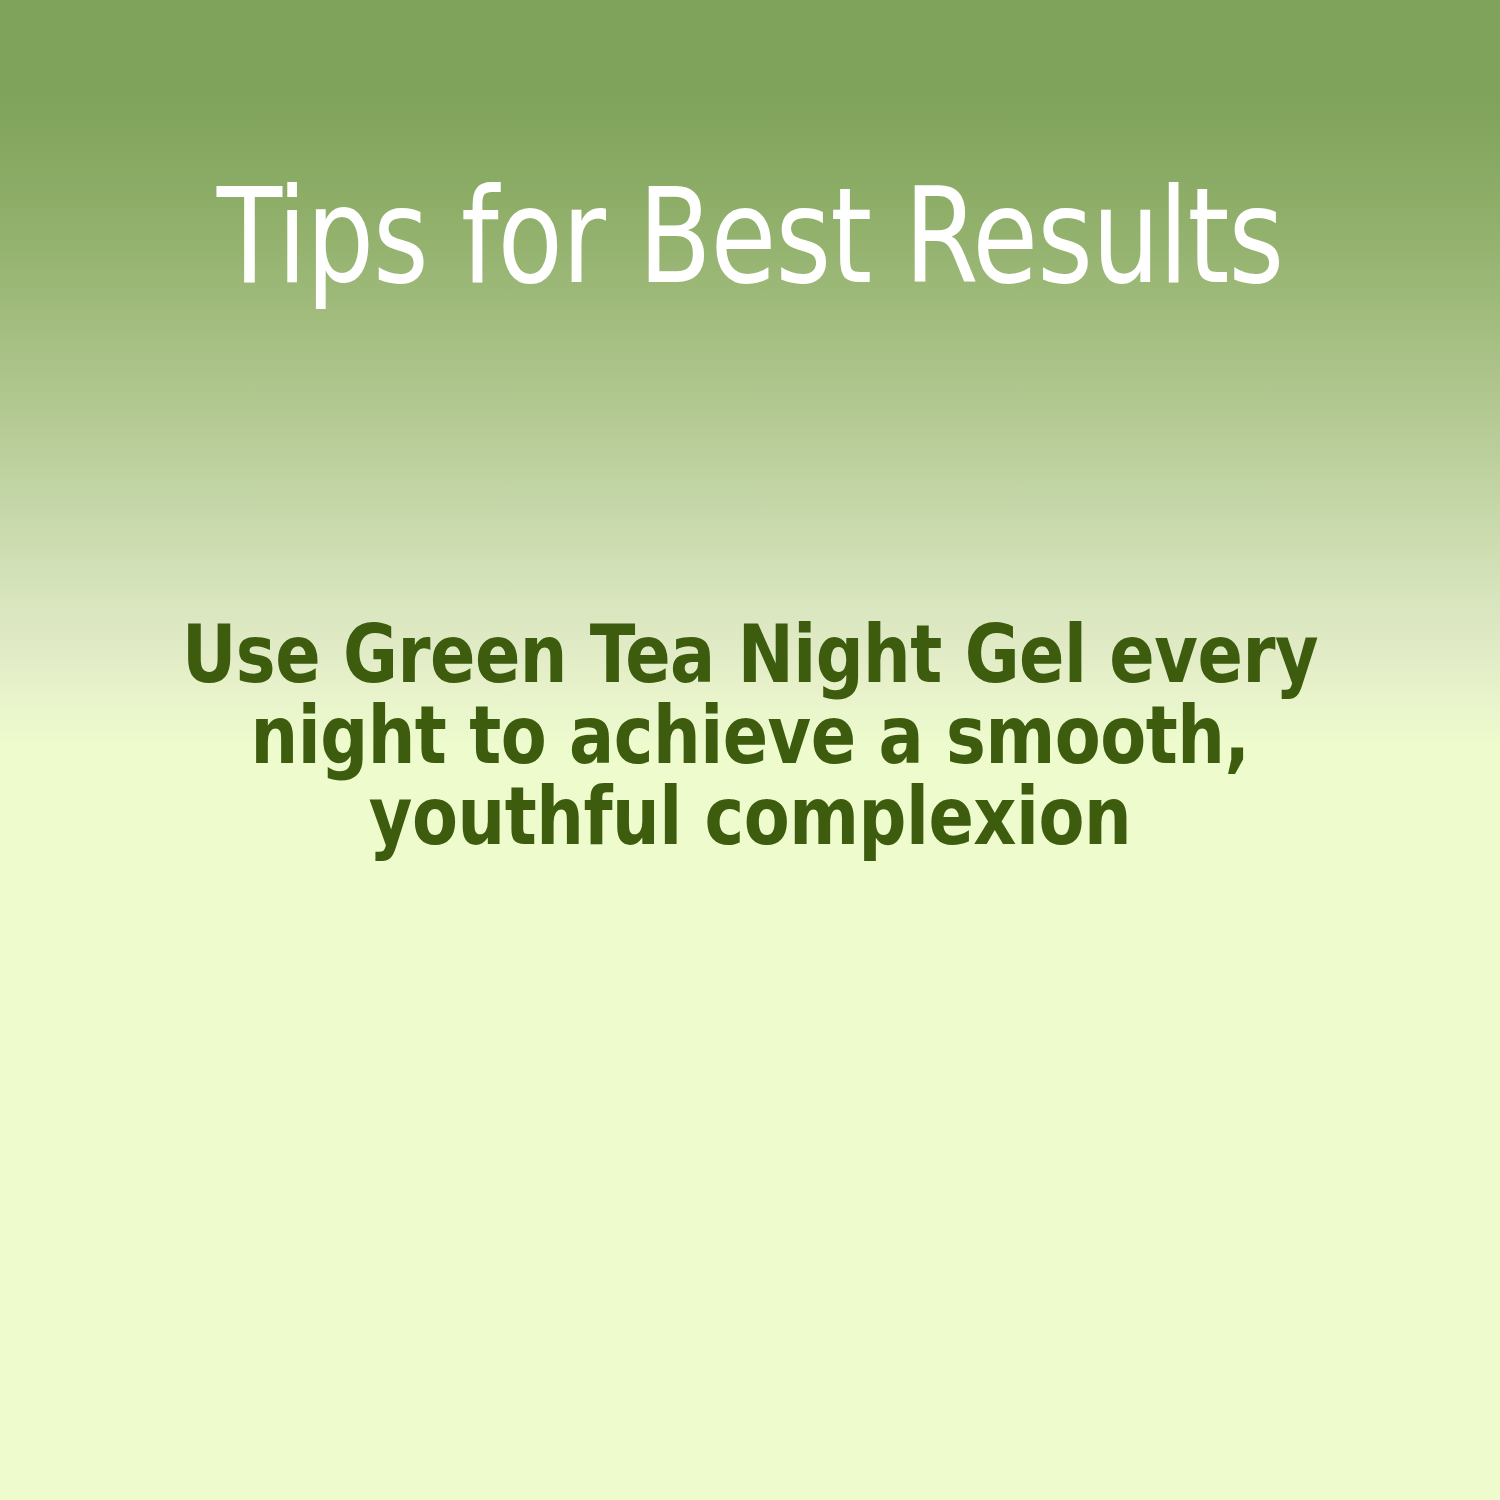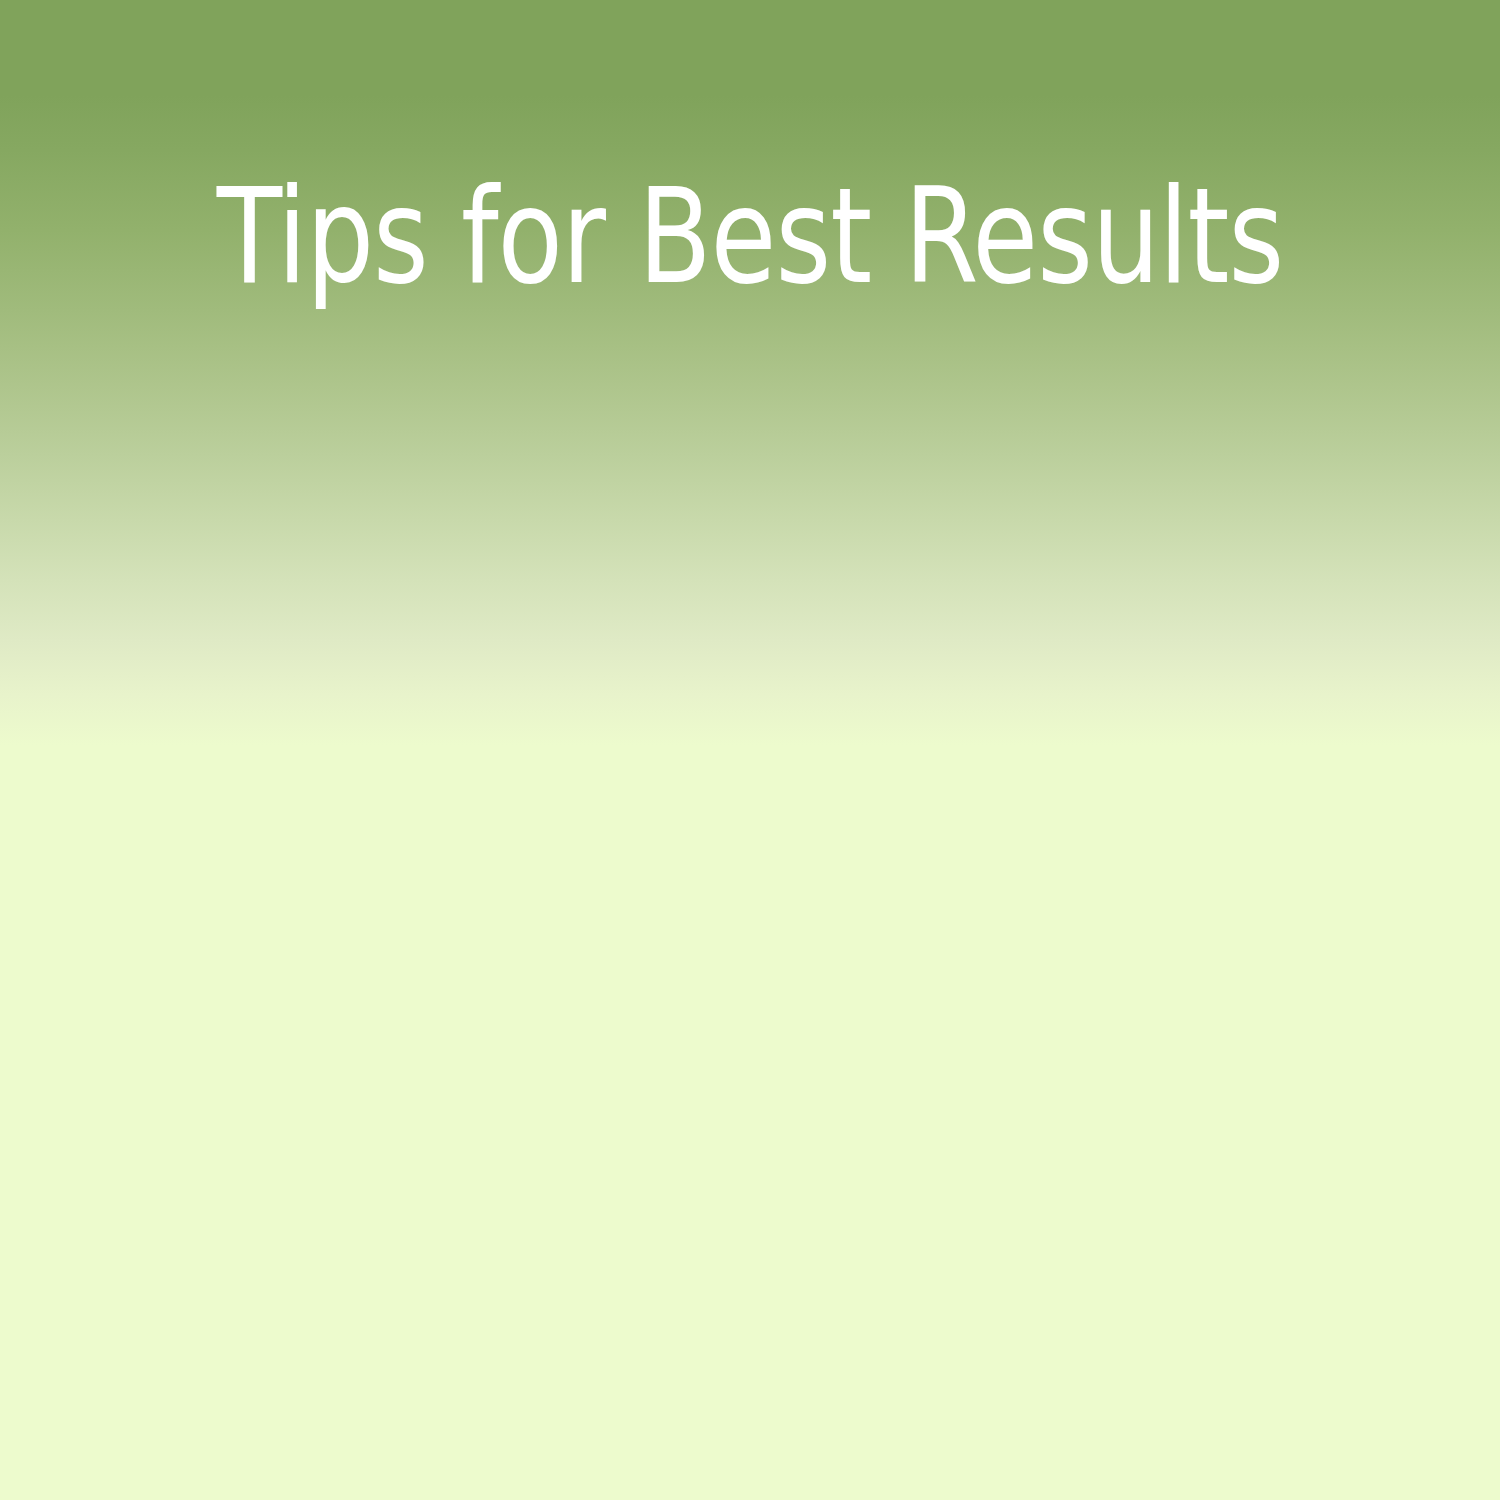--- a/index.html
+++ b/index.html
@@ -109,17 +109,22 @@
 <div id="slide">
 
   <div id="bg-gradient"></div>
 
   <div id="content">
 
     <div class="title-block">
       <h1 class="slide-title">Tips for Best Results</h1>
     </div>
 
+    <div class="body-block">
+      <span class="body-line">Use Green Tea Night Gel every</span>
+      <span class="body-line">night to achieve a smooth,</span>
+      <span class="body-line">youthful complexion</span>
+    </div>
 
     <div class="lower-space"></div>
 
   </div>
 </div>
 
 </body></html>

